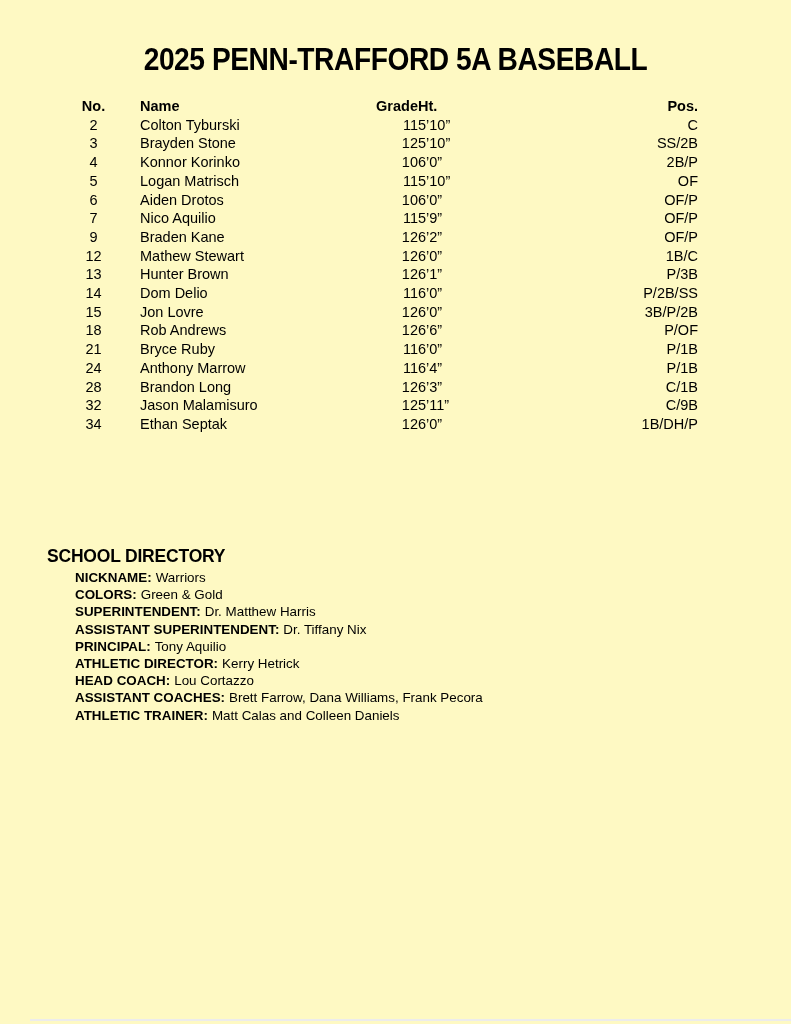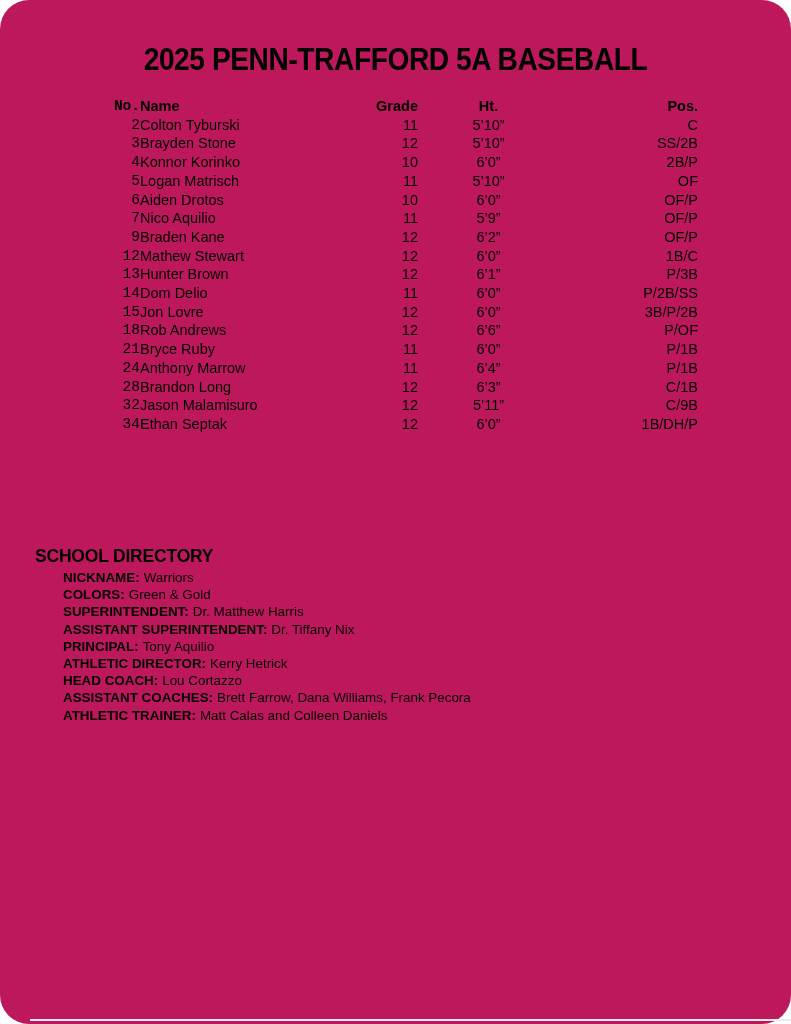--- a/index.html
+++ b/index.html
@@ -4,21 +4,21 @@
 <style>
   html, body { margin: 0; padding: 0; }
   body {
     width: 791px; height: 1024px;
     background: #ffffff;
     font-family: "Liberation Sans", sans-serif;
     color: #000000;
     position: relative;
     overflow: hidden;
   }
-  .page { position: absolute; top: 0; left: 0; width: 791px; height: 1024px; background: #be185d; border-radius: 29px; }
+  .page { position: absolute; top: 0; left: 0; width: 791px; height: 1024px; background: #fef9c3; }
 
   .title {
     position: absolute;
     top: 43px; left: 0; width: 791px;
     text-align: center;
     font-size: 32px; font-weight: 700;
     line-height: 32px;
     letter-spacing: -0.5px;
     transform: scaleX(0.88);
     transform-origin: 50% 0;
@@ -34,27 +34,27 @@
   }
   table.roster th, table.roster td {
     padding: 0;
     font-size: 14.5px;
     line-height: 18.7px;
     height: 18.7px;
     white-space: nowrap;
     font-weight: normal;
   }
   table.roster th { font-weight: 700; }
-  .c-no   { width: 93px;  text-align: right; font-family: Liberation Mono, monospace; }
+  .c-no   { width: 93px;  text-align: center; }
   .c-name { width: 178px; text-align: left; }
   .c-grade{ width: 100px; text-align: right; margin-top: 16px; }
-  .c-ht   { width: 141px; text-align: center; }
+  .c-ht   { width: 141px; text-align: left; }
   .c-pos  { width: 139px; text-align: right; }
 
-  .directory { position: absolute; top: 546px; left: 35px; width: 650px; }
+  .directory { position: absolute; top: 546px; left: 47px; width: 650px; }
   .dir-heading {
     margin: 0 0 3px 0;
     font-size: 17.5px; font-weight: 700;
     line-height: 20px;
     letter-spacing: -0.2px;
   }
   .dir-line {
     margin: 0;
     font-size: 13.4px;
     line-height: 17.2px;

